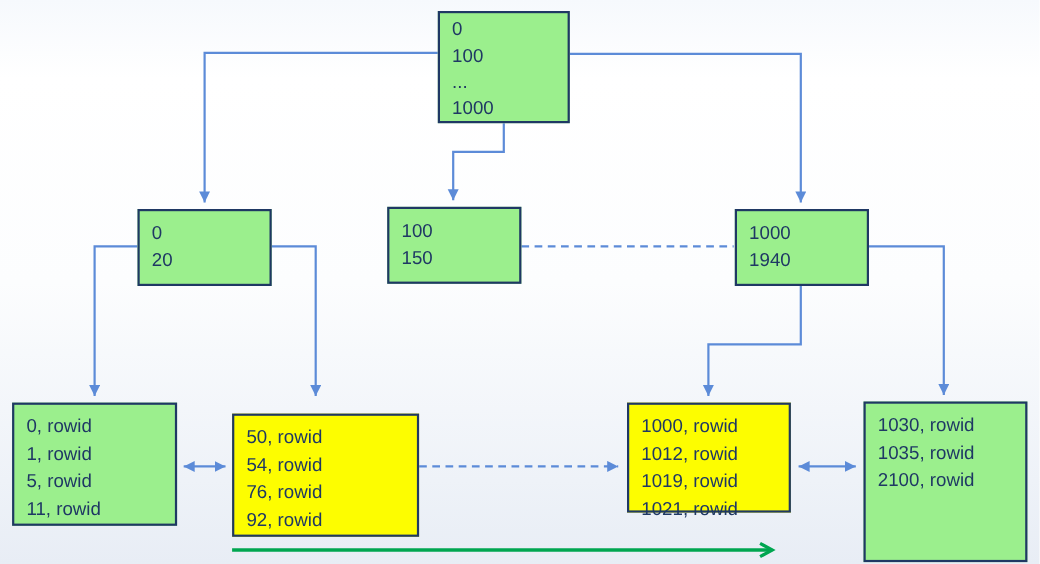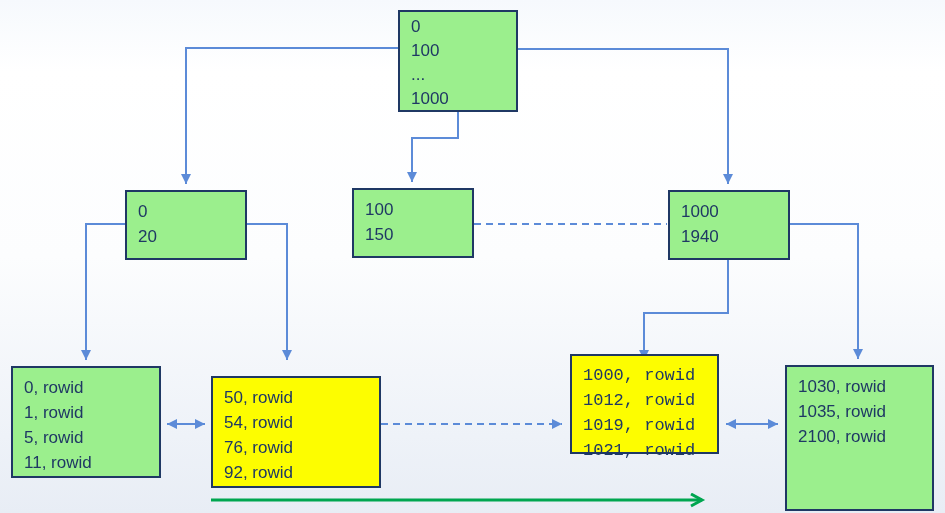--- a/index.html
+++ b/index.html
@@ -21,21 +21,21 @@
     white-space:nowrap;
   }
   .green  { background:#9BEF8D; }
   .yellow { background:#FDFD00; }
   .root        { left:398px; top:10px;  width:120px; height:102px; padding-top:3px; line-height:24px; }
   .branch-left { left:125px; top:190px; width:122px; height:70px;  }
   .branch-mid  { left:352px; top:188px; width:122px; height:70px;  }
   .branch-right{ left:668px; top:190px; width:122px; height:70px;  }
   .leaf-1 { left:11px;  top:366px; width:150px; height:112px; }
   .leaf-2 { left:211px; top:366px; width:170px; height:112px;margin-top:10px; }
-  .leaf-3 { left:570px; top:354px; width:149px; height:100px;font-family:Liberation Mono, monospace; }
+  .leaf-3 { left:570px; top:366px; width:149px; height:100px; }
   .leaf-4 { left:785px; top:365px; width:149px; height:146px; }
 </style>
 </head>
 <body>
 
 <div class="stage">
 
   <svg width="945" height="513" viewBox="0 0 945 513">
     <defs>
       <marker id="arrowBlue" markerUnits="userSpaceOnUse" markerWidth="14" markerHeight="14" refX="10" refY="5" orient="auto-start-reverse">

